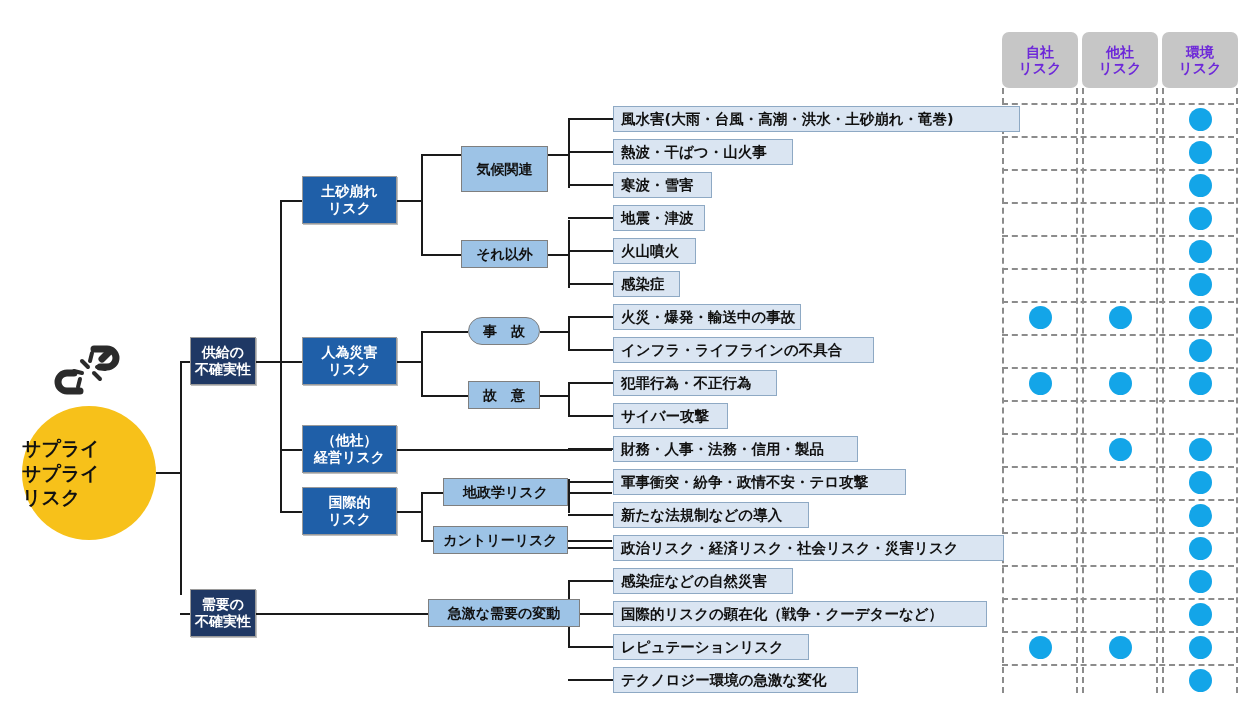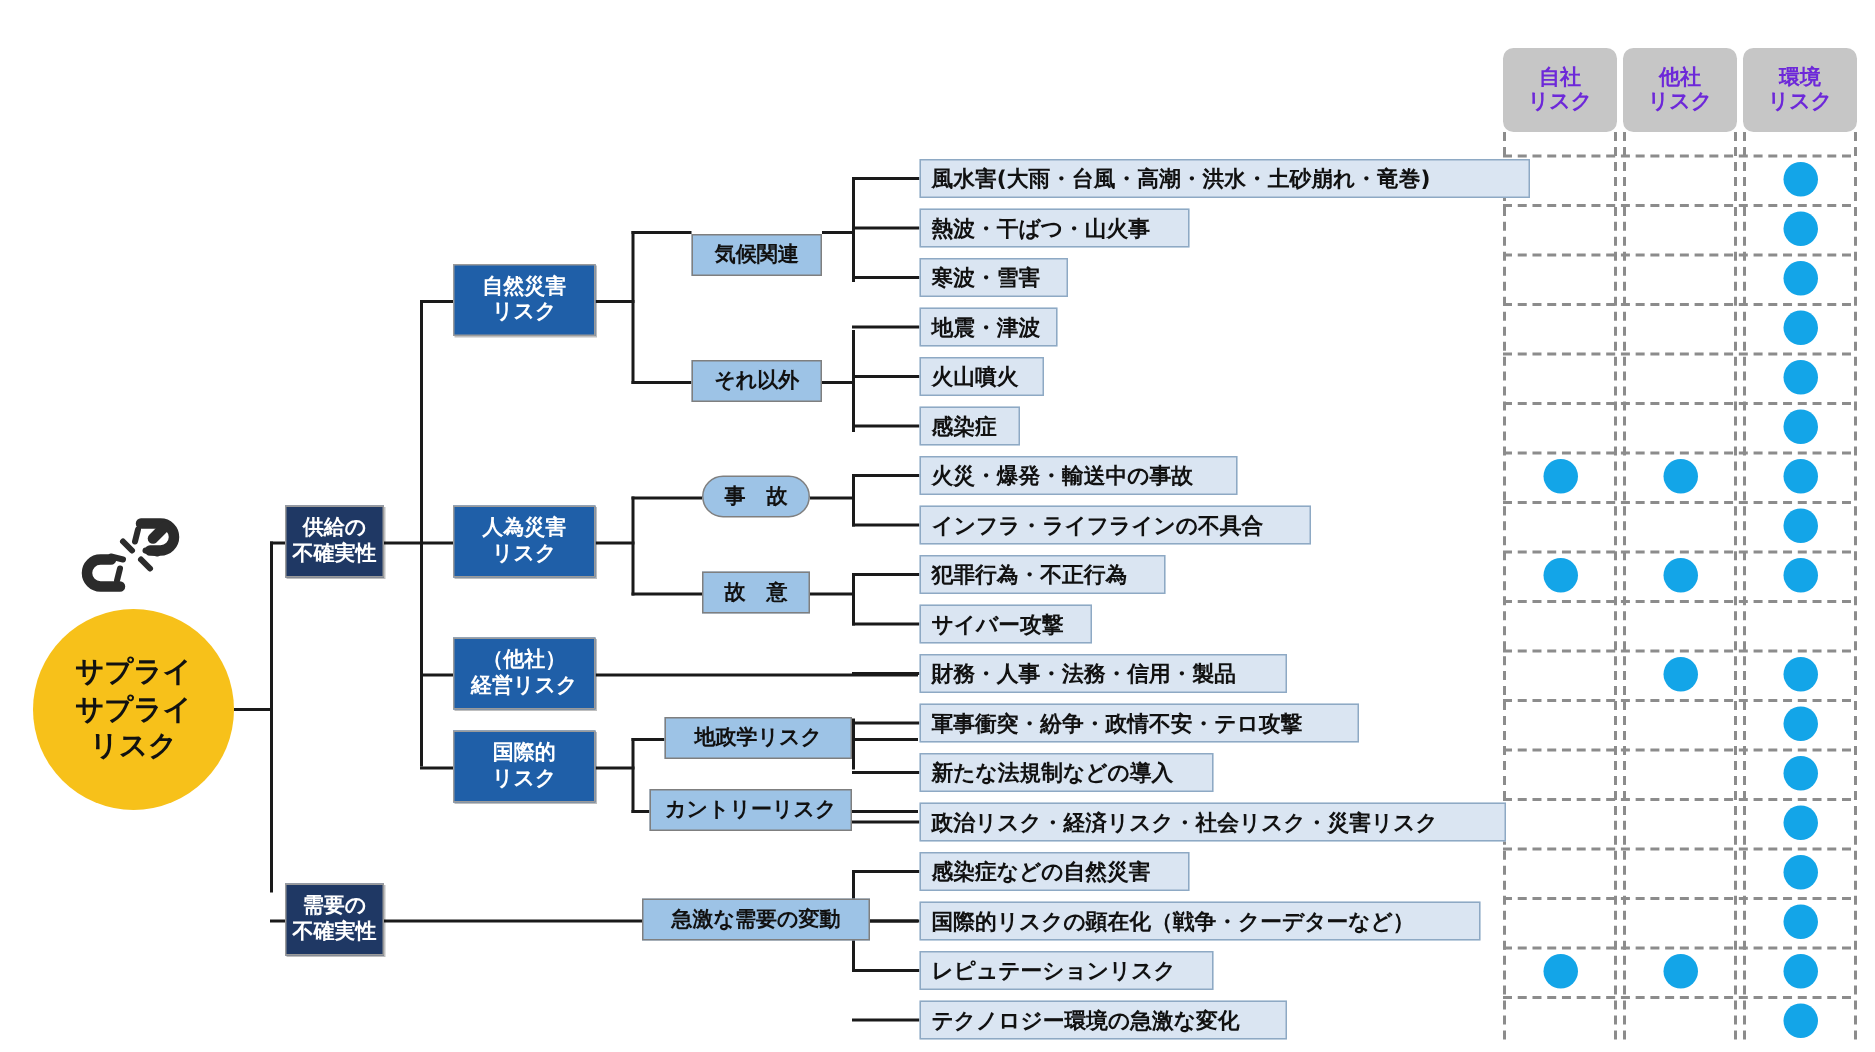--- a/index.html
+++ b/index.html
@@ -68,21 +68,21 @@
 
   
   .ln{position:absolute;background:#1a1a1a;}
   .lnH{height:2px;}
   .lnV{width:2px;}
 
   
   .hub{
     position:absolute;left:22px;top:406px;width:134px;height:134px;
     border-radius:50%;background:#f7c11a;
-    display:flex;flex-direction:column;align-items:center;justify-content:center;
+    display:flex;flex-direction:column;align-items:flex-start;justify-content:center;
     font-weight:700;font-size:19px;color:#111;line-height:1.3;text-align:center;
   }
   .chain-icon{position:absolute;left:50px;top:337px;width:74px;height:66px;}
 
   
   .dot{
     position:absolute;width:23px;height:23px;border-radius:50%;
     background:#13a5e8;
   }
 </style>
@@ -231,21 +231,21 @@
         </div>
       </div>
       <div class="node lvl1" style="left: 190px; top: 589px; width: 66px; height: 48px;">
         <div>
           <div>需要の</div>
           <div>不確実性</div>
         </div>
       </div>
       <div class="node lvl2" style="left: 302px; top: 176px; width: 95px; height: 48px;">
         <div>
-          <div>自然災害</div>
+          <div>土砂崩れ</div>
           <div>リスク</div>
         </div>
       </div>
       <div class="node lvl2" style="left: 302px; top: 337px; width: 95px; height: 48px;">
         <div>
           <div>人為災害</div>
           <div>リスク</div>
         </div>
       </div>
       <div class="node lvl2" style="left: 302px; top: 425px; width: 95px; height: 48px;">
@@ -253,21 +253,21 @@
           <div>（他社）</div>
           <div>経営リスク</div>
         </div>
       </div>
       <div class="node lvl2" style="left: 302px; top: 487px; width: 95px; height: 48px;">
         <div>
           <div>国際的</div>
           <div>リスク</div>
         </div>
       </div>
-      <div class="node lvl3" style="left: 461px; top: 156px; width: 87px; height: 28px;">
+      <div class="node lvl3" style="left: 461px; top: 146px; width: 87px; height: 46px;">
         <div>気候関連</div>
       </div>
       <div class="node lvl3" style="left: 461px; top: 240px; width: 87px; height: 28px;">
         <div>それ以外</div>
       </div>
       <div class="node lvl3" style="left: 468px; top: 317px; width: 72px; height: 28px; border-radius: 14px;">
         <div>事　故</div>
       </div>
       <div class="node lvl3" style="left: 468px; top: 381px; width: 72px; height: 28px;">
         <div>故　意</div>
@@ -294,21 +294,21 @@
       </div>
       <div class="leaf" style="left: 613px; top: 205px; width: 92px;">
         <span>地震・津波</span>
       </div>
       <div class="leaf" style="left: 613px; top: 238px; width: 83px;">
         <span>火山噴火</span>
       </div>
       <div class="leaf" style="left: 613px; top: 271px; width: 67px;">
         <span>感染症</span>
       </div>
-      <div class="leaf" style="left: 613px; top: 304px; width: 212px;">
+      <div class="leaf" style="left: 613px; top: 304px; width: 188px;">
         <span>火災・爆発・輸送中の事故</span>
       </div>
       <div class="leaf" style="left: 613px; top: 337px; width: 261px;">
         <span>インフラ・ライフラインの不具合</span>
       </div>
       <div class="leaf" style="left: 613px; top: 370px; width: 164px;">
         <span>犯罪行為・不正行為</span>
       </div>
       <div class="leaf" style="left: 613px; top: 403px; width: 115px;">
         <span>サイバー攻撃</span>

